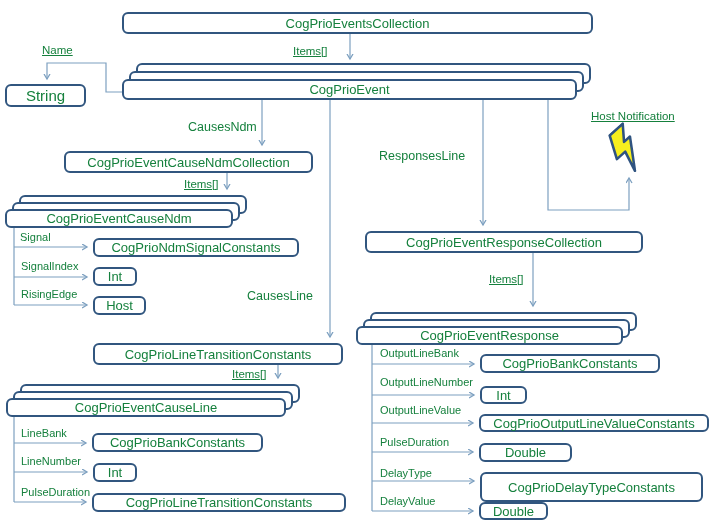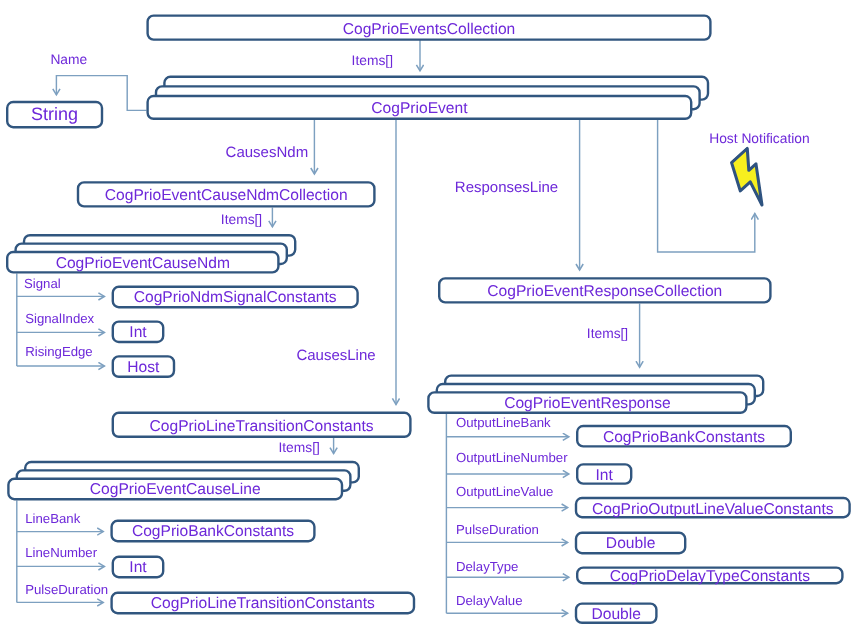--- a/index.html
+++ b/index.html
@@ -1,35 +1,35 @@
 <!DOCTYPE html>
 <html><head>
 <meta charset="utf-8">
 <style>
   html,body{margin:0;padding:0;background:#fff;}
   .stage{
     position:relative;width:715px;height:528px;background:#ffffff;overflow:hidden;
-    font-family:"Liberation Sans", sans-serif;color:#6d28d9;
+    font-family:"Liberation Sans", sans-serif;color:#15803d;
   }
   .node{
     position:absolute;box-sizing:border-box;background:#fff;
     border:2px solid #31567f;border-radius:6px;
     display:flex;align-items:center;justify-content:center;
     font-size:13px;line-height:1;white-space:nowrap;
   }
   .stack{position:absolute;}
   .stack .layer{
     position:absolute;box-sizing:border-box;background:#fff;
     border:2px solid #31567f;border-radius:6px;
     display:flex;align-items:center;justify-content:center;
     font-size:13px;line-height:1;white-space:nowrap;
   }
   .lbl{position:absolute;font-size:11px;line-height:1.1;white-space:nowrap;}
   .lbl-bold{font-weight:normal;font-size:12.5px;}
-  .lbl-edge{font-size:11.5px;}
+  .lbl-edge{font-size:11.5px;text-decoration:underline;}
   svg.wires{position:absolute;left:0;top:0;pointer-events:none;}
   .bolt{position:absolute;transform:rotate(-42deg);}
 </style>
 </head>
 <body>
 
 <div class="stage">
 
   <svg class="wires" width="715" height="528">
     <defs>
@@ -154,21 +154,21 @@
   </div>
   <div class="node" style="left:480px;top:386px;width:47px;height:18px">
     <span>Int</span>
   </div>
   <div class="node" style="left:479px;top:414px;width:230px;height:18px">
     <span>CogPrioOutputLineValueConstants</span>
   </div>
   <div class="node" style="left:479px;top:443px;width:93px;height:19px">
     <span>Double</span>
   </div>
-  <div class="node" style="left:480px;top:472px;width:223px;height:15px">
+  <div class="node" style="left:480px;top:472px;width:223px;height:30px">
     <span>CogPrioDelayTypeConstants</span>
   </div>
   <div class="node" style="left:479px;top:502px;width:69px;height:18px">
     <span>Double</span>
   </div>
 
   <div class="lbl lbl-edge" style="left:293px;top:45px">Items[]</div>
   <div class="lbl lbl-edge" style="left:42px;top:44px">Name</div>
   <div class="lbl lbl-bold" style="left:188px;top:121px">CausesNdm</div>
   <div class="lbl lbl-edge" style="left:184px;top:178px">Items[]</div>

